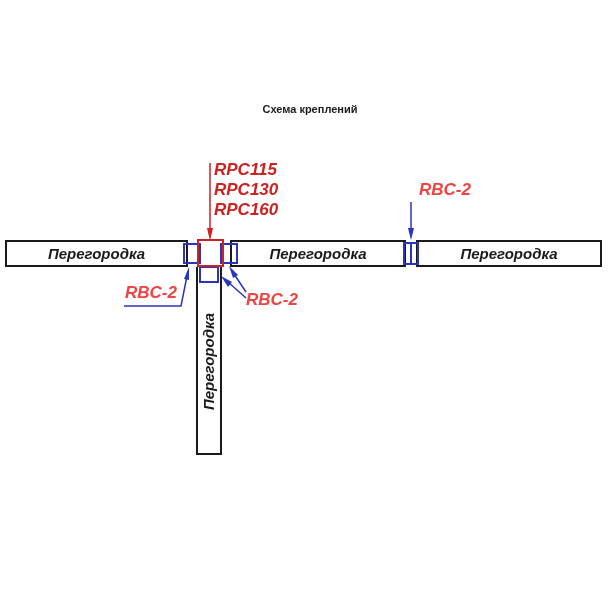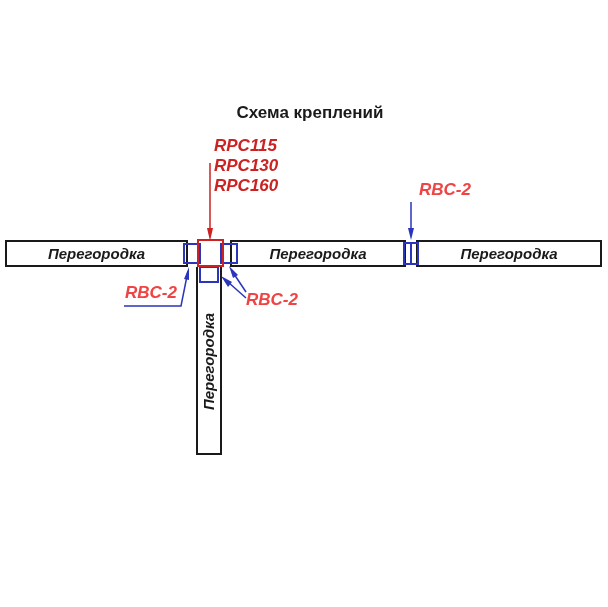--- a/index.html
+++ b/index.html
@@ -8,21 +8,21 @@
     width: 608px;
     height: 607px;
     background: #ffffff;
     font-family: "Liberation Sans", sans-serif;
     overflow: hidden;
   }
   .title {
     position: absolute;
     left: 12px; right: 0; top: 103px;
     text-align: center;
-    font-size: 17px;
+    font-size: 11px;
     font-weight: bold;
     color: #1a1a1a;
   }
   .bar {
     position: absolute;
     box-sizing: border-box;
     border: 2px solid #1a1a1a;
     background: #ffffff;
     display: flex;
     align-items: center;
@@ -113,21 +113,21 @@
 
     <polyline points="124,306 181,306 188,271" fill="none" stroke="#2a35bb" stroke-width="1.5"></polyline>
     <polygon points="189,267 189,280 184,279" fill="#2a35bb"></polygon>
 
     <line x1="246" y1="292" x2="232" y2="271" stroke="#2a35bb" stroke-width="1.5"></line>
     <polygon points="229,266 238,275 233,278" fill="#2a35bb"></polygon>
     <line x1="246" y1="298" x2="228" y2="282" stroke="#2a35bb" stroke-width="1.5"></line>
     <polygon points="221,276 232,282 228,287" fill="#2a35bb"></polygon>
   </svg>
 
-  <div class="cad-label red-text" style="left:214px; top:136px;">
+  <div class="cad-label red-text" style="left:214px; top:160px;">
     <div>RPC115</div>
     <div>RPC130</div>
     <div>RPC160</div>
   </div>
 
   <div class="cad-label blue-text" style="left:419px; top:180px;">RBC-2</div>
   <div class="cad-label blue-text" style="left:125px; top:283px;">RBC-2</div>
   <div class="cad-label blue-text" style="left:246px; top:290px;">RBC-2</div>
 
 </div>

